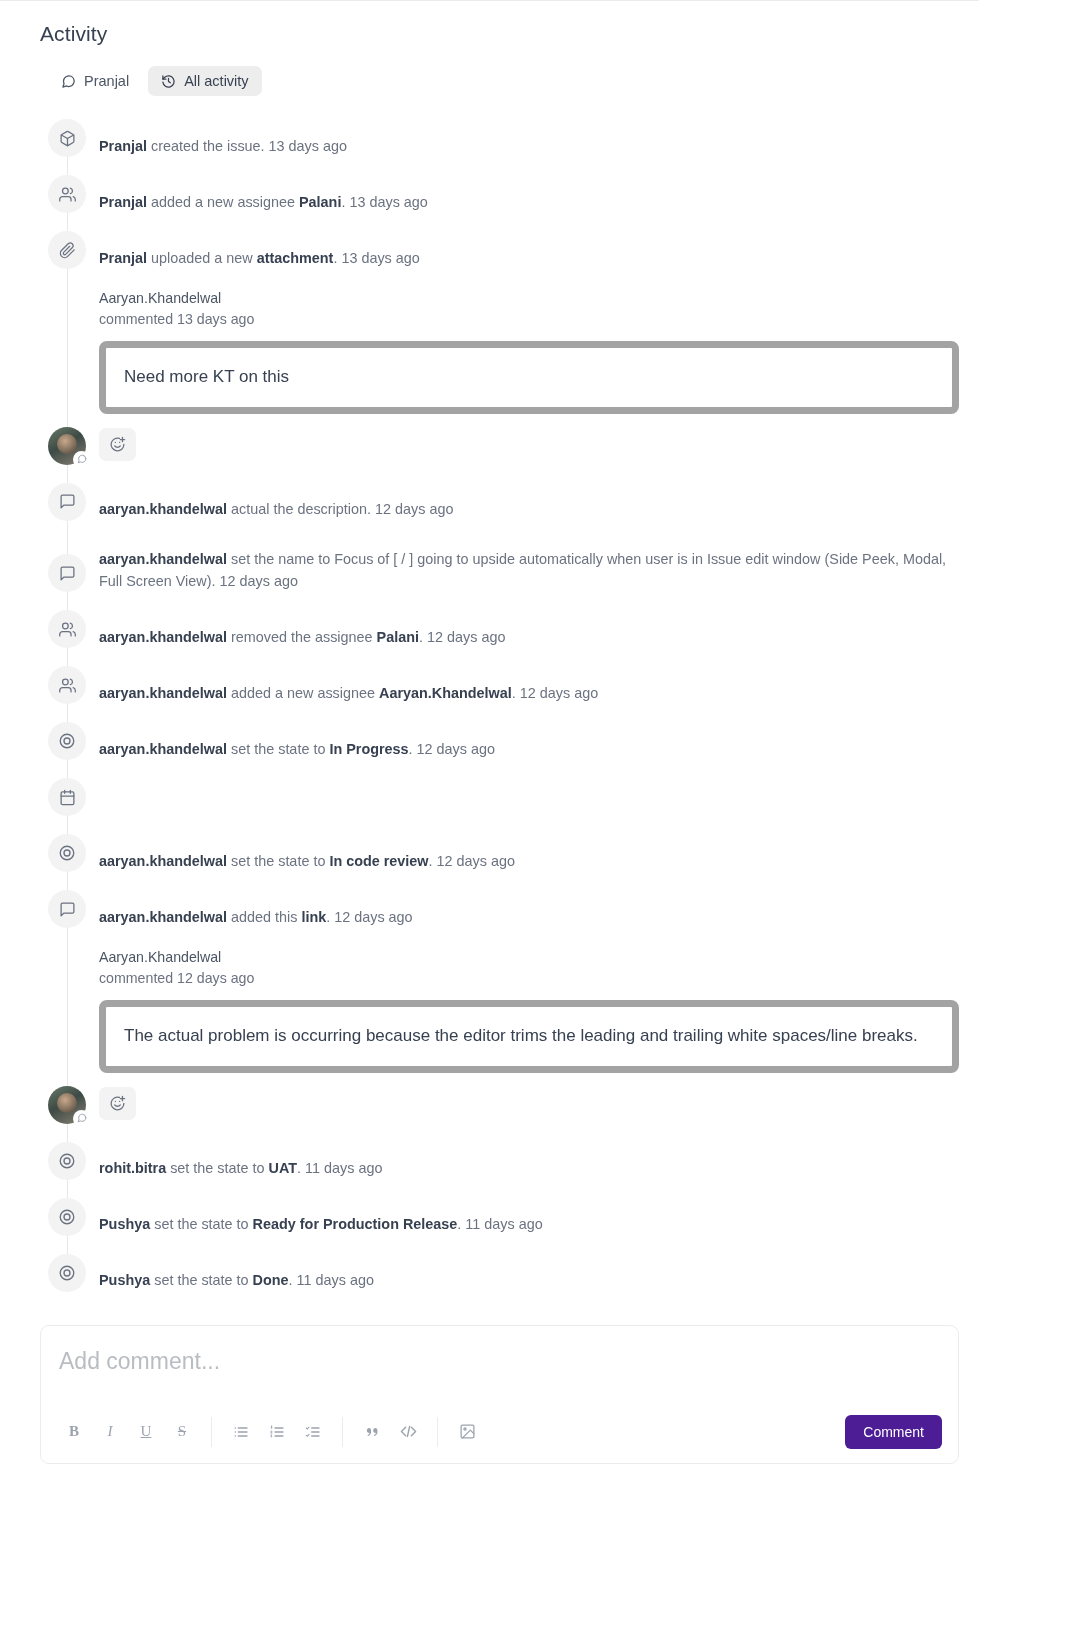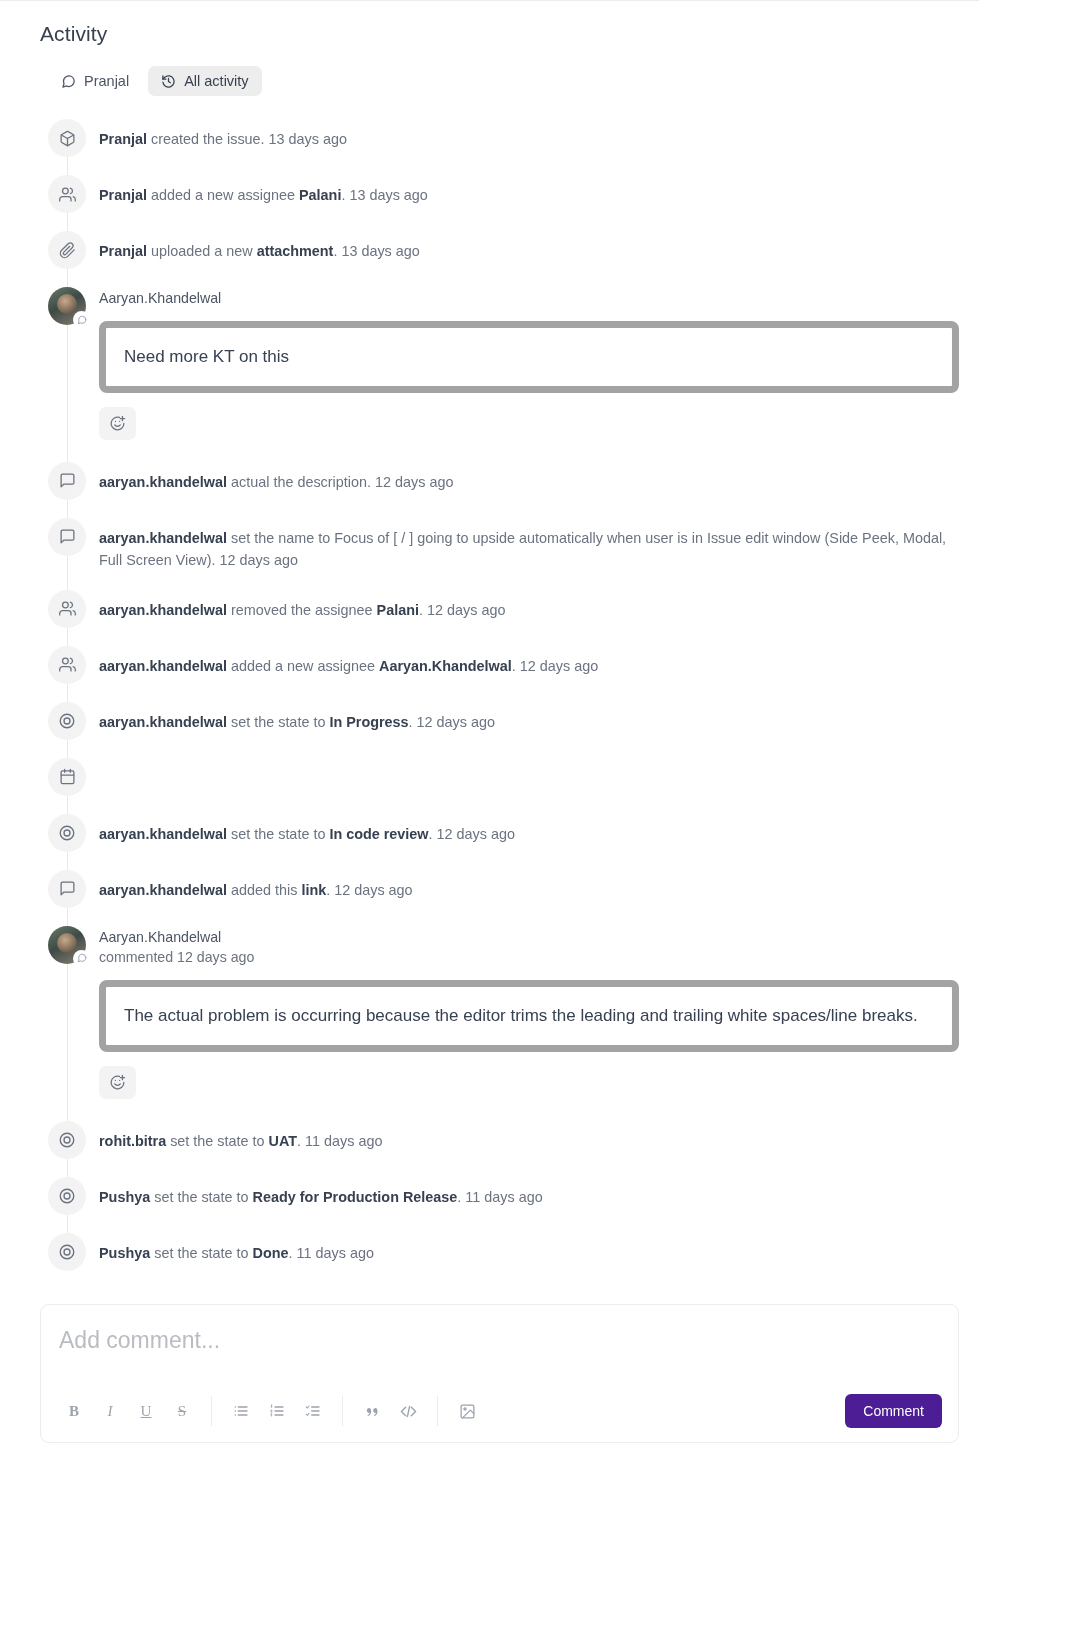--- a/index.html
+++ b/index.html
@@ -70,21 +70,21 @@
     left: 19px;
     top: 14px;
     bottom: 28px;
     width: 1px;
     background: #e8e8e8;
     z-index: 0;
   }
   .item {
     position: relative;
     display: flex;
-    align-items: flex-start;
+    align-items: flex-end;
     gap: 13px;
     padding: 9px 0;
     z-index: 1;
   }
   .badge {
     flex: 0 0 auto;
     width: 38px;
     height: 38px;
     border-radius: 50%;
     background: #f3f3f3;
@@ -308,20 +308,21 @@
         <div class="face"></div>
         <div class="bubble">
           <svg width="10" height="10" viewBox="0 0 24 24" fill="none" stroke="currentColor" stroke-width="2.4" stroke-linecap="round" stroke-linejoin="round">
               <path d="M21 11.5a8.38 8.38 0 0 1-.9 3.8 8.5 8.5 0 0 1-7.6 4.7 8.38 8.38 0 0 1-3.8-.9L3 21l1.9-5.7a8.38 8.38 0 0 1-.9-3.8 8.5 8.5 0 0 1 4.7-7.6 8.38 8.38 0 0 1 3.8-.9h.5a8.48 8.48 0 0 1 8 8v.5z"></path>
             </svg>
         </div>
       </div>
       <div class="comment-block">
         <div class="comment-head">
           <div class="name">Aaryan.Khandelwal</div>
+          <div>commented 13 days ago</div>
         </div>
         <div class="comment-box">Need more KT on this</div>
         <div class="reaction-row">
           <button class="reaction-btn">
             <svg width="17" height="17" viewBox="0 0 24 24" fill="none" stroke="currentColor" stroke-width="1.8" stroke-linecap="round" stroke-linejoin="round">
                 <path d="M21 12a9 9 0 1 1-6.2-8.56"></path>
                 <path d="M8 14s1.5 2 4 2 4-2 4-2"></path>
                 <line x1="9" y1="9" x2="9.01" y2="9"></line>
                 <line x1="15" y1="9" x2="15.01" y2="9"></line>
                 <line x1="19" y1="2" x2="19" y2="8"></line>

